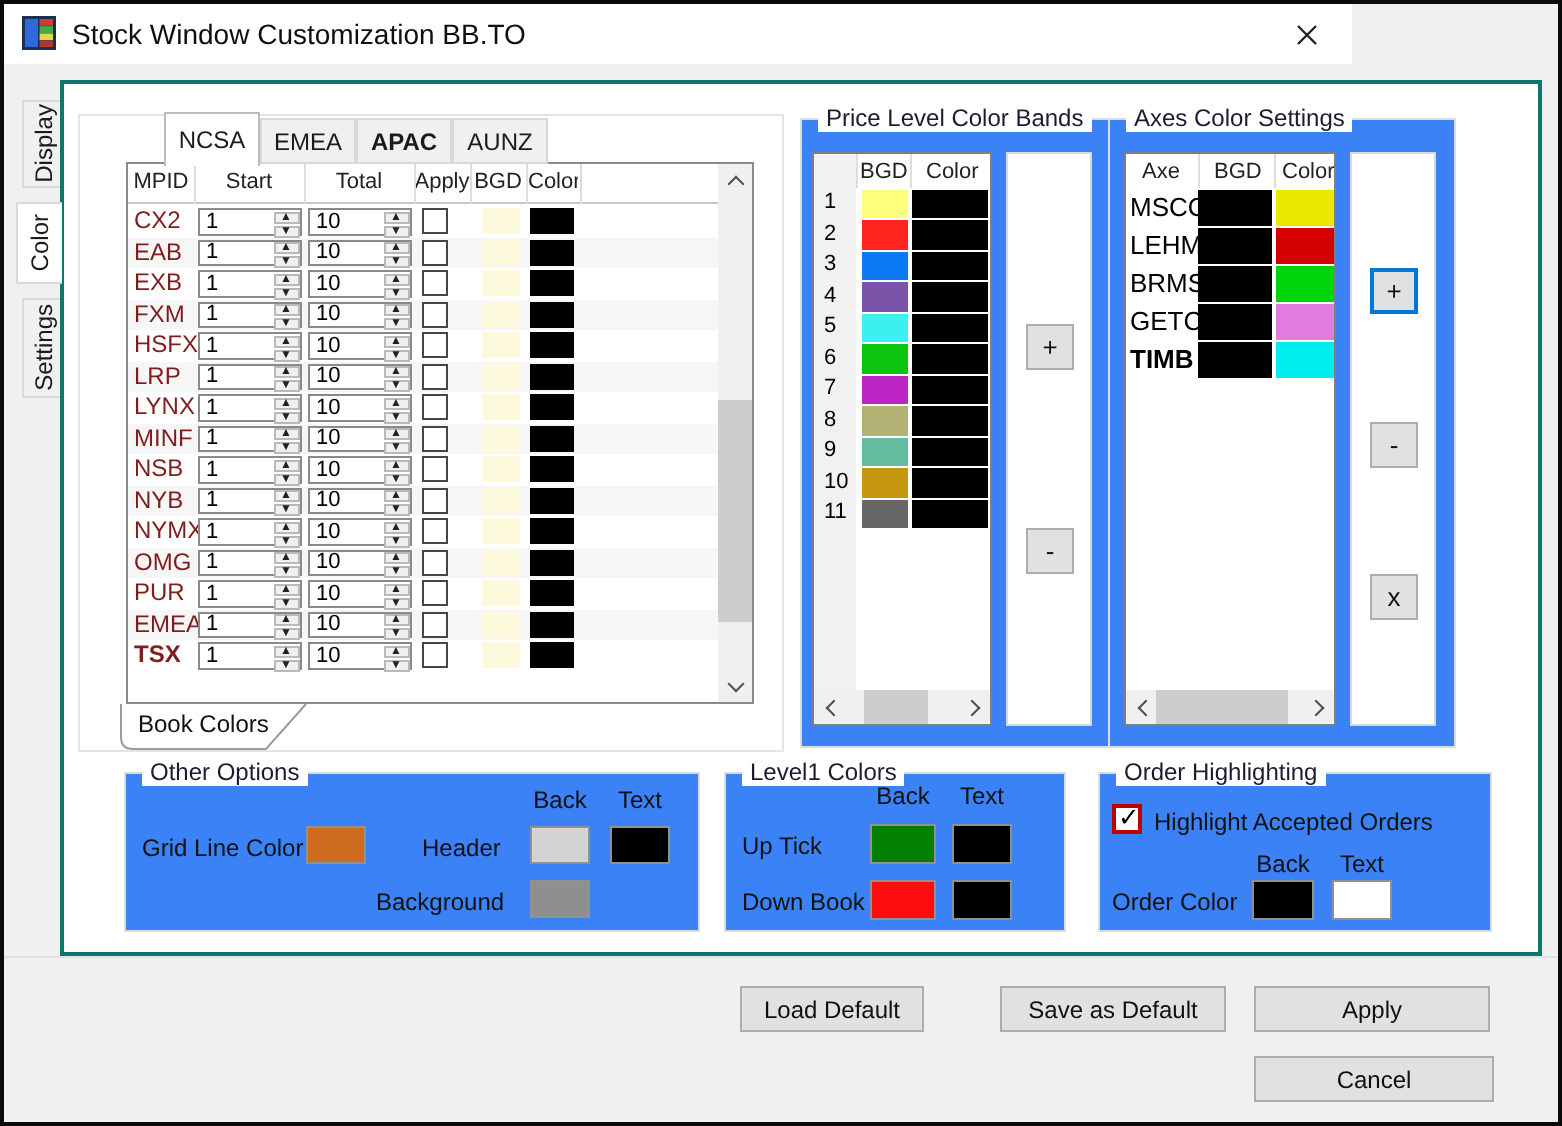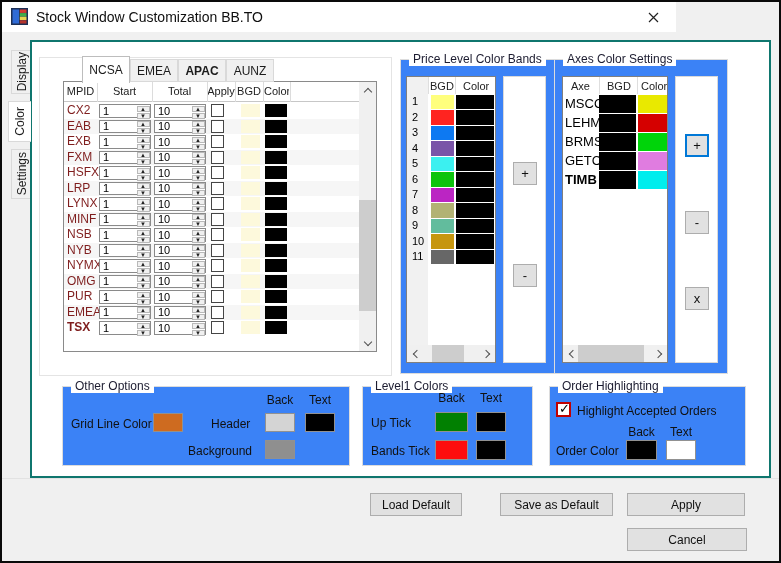--- a/index.html
+++ b/index.html
@@ -469,20 +469,26 @@
         <span class="sb-btn" style="top:0;">
             <i class="chev up"></i>
           </span>
         <span class="vthumb" style="top:118px;height:111px;"></span>
         <span class="sb-btn" style="bottom:0;">
             <i class="chev down"></i>
           </span>
       </div>
     </div>
 
+    <div class="book-tab">
+      <svg width="94" height="23" viewBox="0 0 94 23">
+        <path d="M0.5,0 L0.5,16.5 Q0.5,22.5 6.5,22.5 L73,22.5 L93,0" fill="#ffffff" stroke="#9a9a9a" stroke-width="1"></path>
+      </svg>
+      <span class="book-tab-label">Book Colors</span>
+    </div>
 
     <div class="group" style="left:368px;top:17px;width:155px;height:315px;">
       <span class="group-title">Price Level Color Bands</span>
 
       <div class="listbox" style="left:5px;top:16px;width:90px;height:287px;">
         <div class="numstrip" style="height:268px;"></div>
         <span class="lb-h" style="left:23px;width:24px;">BGD</span>
         <span class="lb-h" style="left:56px;width:30px;">Color</span>
         <span class="lb-sep" style="left:21px;"></span>
         <span class="lb-sep" style="left:48px;"></span>
@@ -632,21 +638,21 @@
 
     <div class="group" style="left:330px;top:344px;width:171px;height:80px;">
       <span class="group-title">Level1 Colors</span>
       <span class="hdr-lbl" style="left:72px;top:4px;width:33px;">Back</span>
       <span class="hdr-lbl" style="left:113px;top:4px;width:30px;">Text</span>
 
       <span class="fld-lbl" style="left:8px;top:29px;">Up Tick</span>
       <span class="swatch" style="left: 72px; top: 25px; width: 33px; height: 20px; background: rgb(1, 128, 1);"></span>
       <span class="swatch" style="left: 113px; top: 25px; width: 30px; height: 20px; background: rgb(0, 0, 0);"></span>
 
-      <span class="fld-lbl" style="left:8px;top:57px;">Bands Tick</span>
+      <span class="fld-lbl" style="left:8px;top:57px;">Down Book</span>
       <span class="swatch" style="left: 72px; top: 53px; width: 33px; height: 20px; background: rgb(253, 13, 13);"></span>
       <span class="swatch" style="left: 113px; top: 53px; width: 30px; height: 20px; background: rgb(0, 0, 0);"></span>
     </div>
 
     <div class="group" style="left:517px;top:344px;width:197px;height:80px;">
       <span class="group-title">Order Highlighting</span>
 
       <span class="redcheck checked" style="left: 6px; top: 15px; border-color: rgb(192, 0, 0);">
         <span class="mark">✓</span>
       </span>

